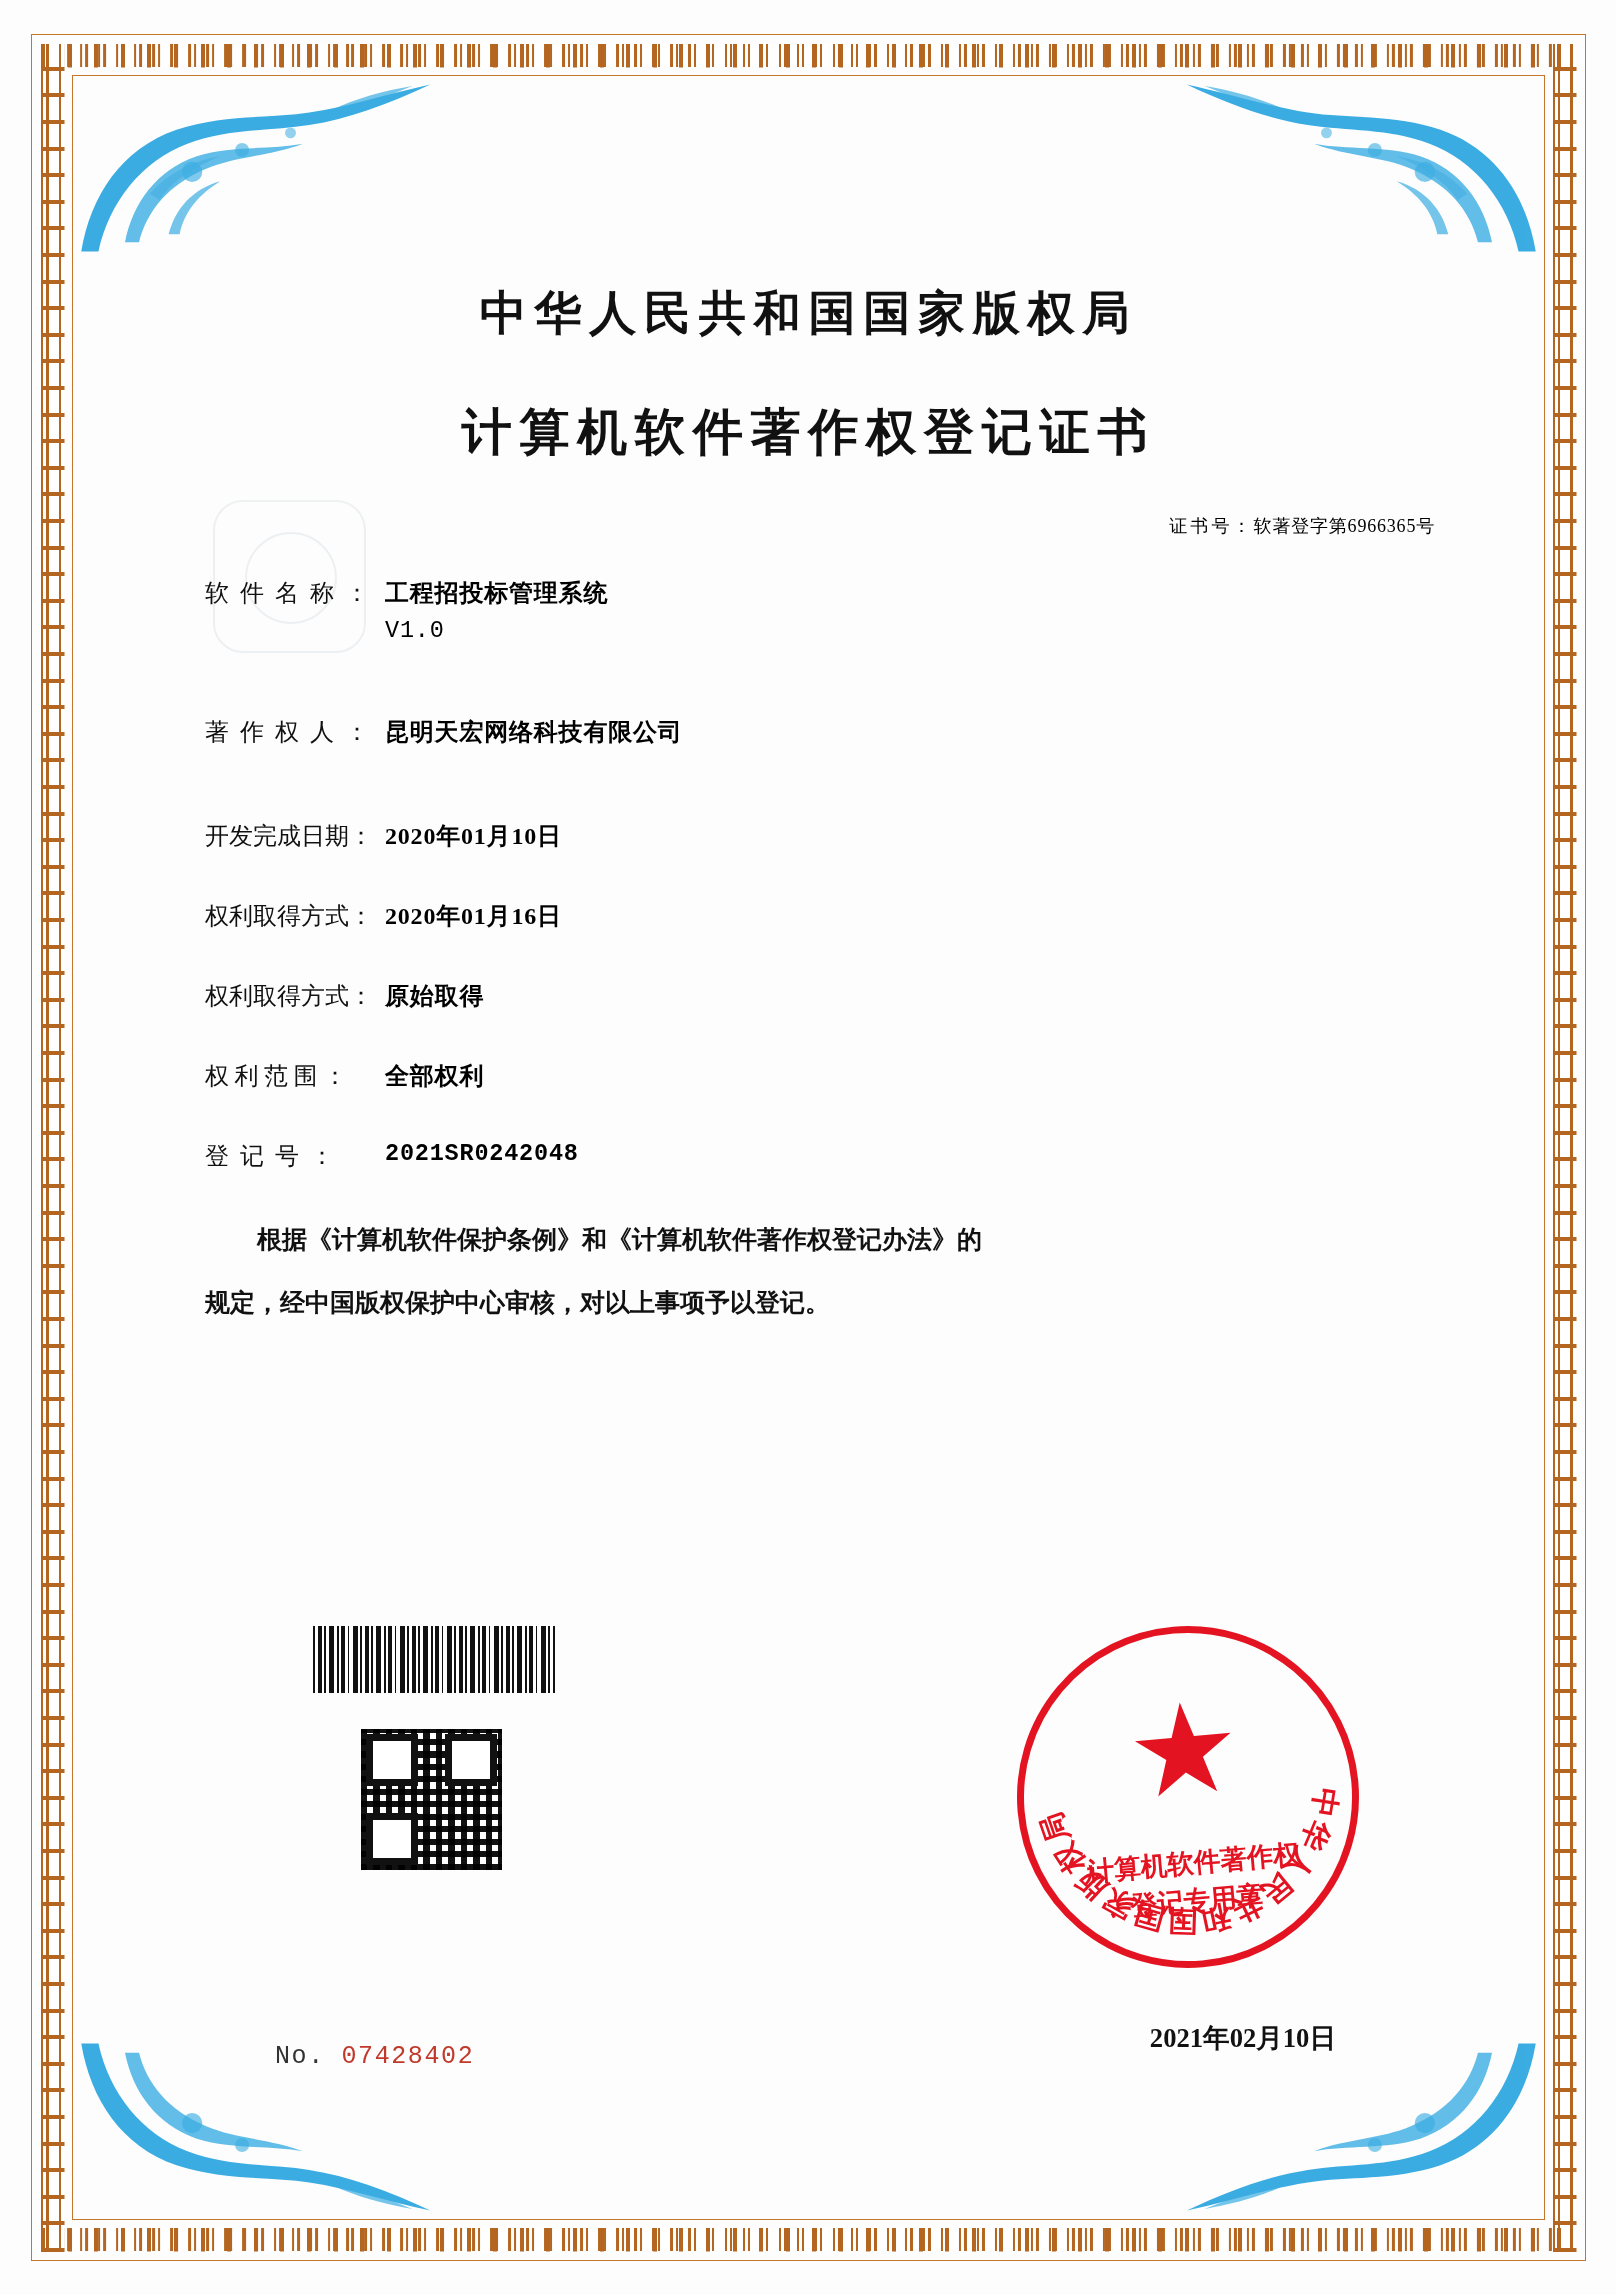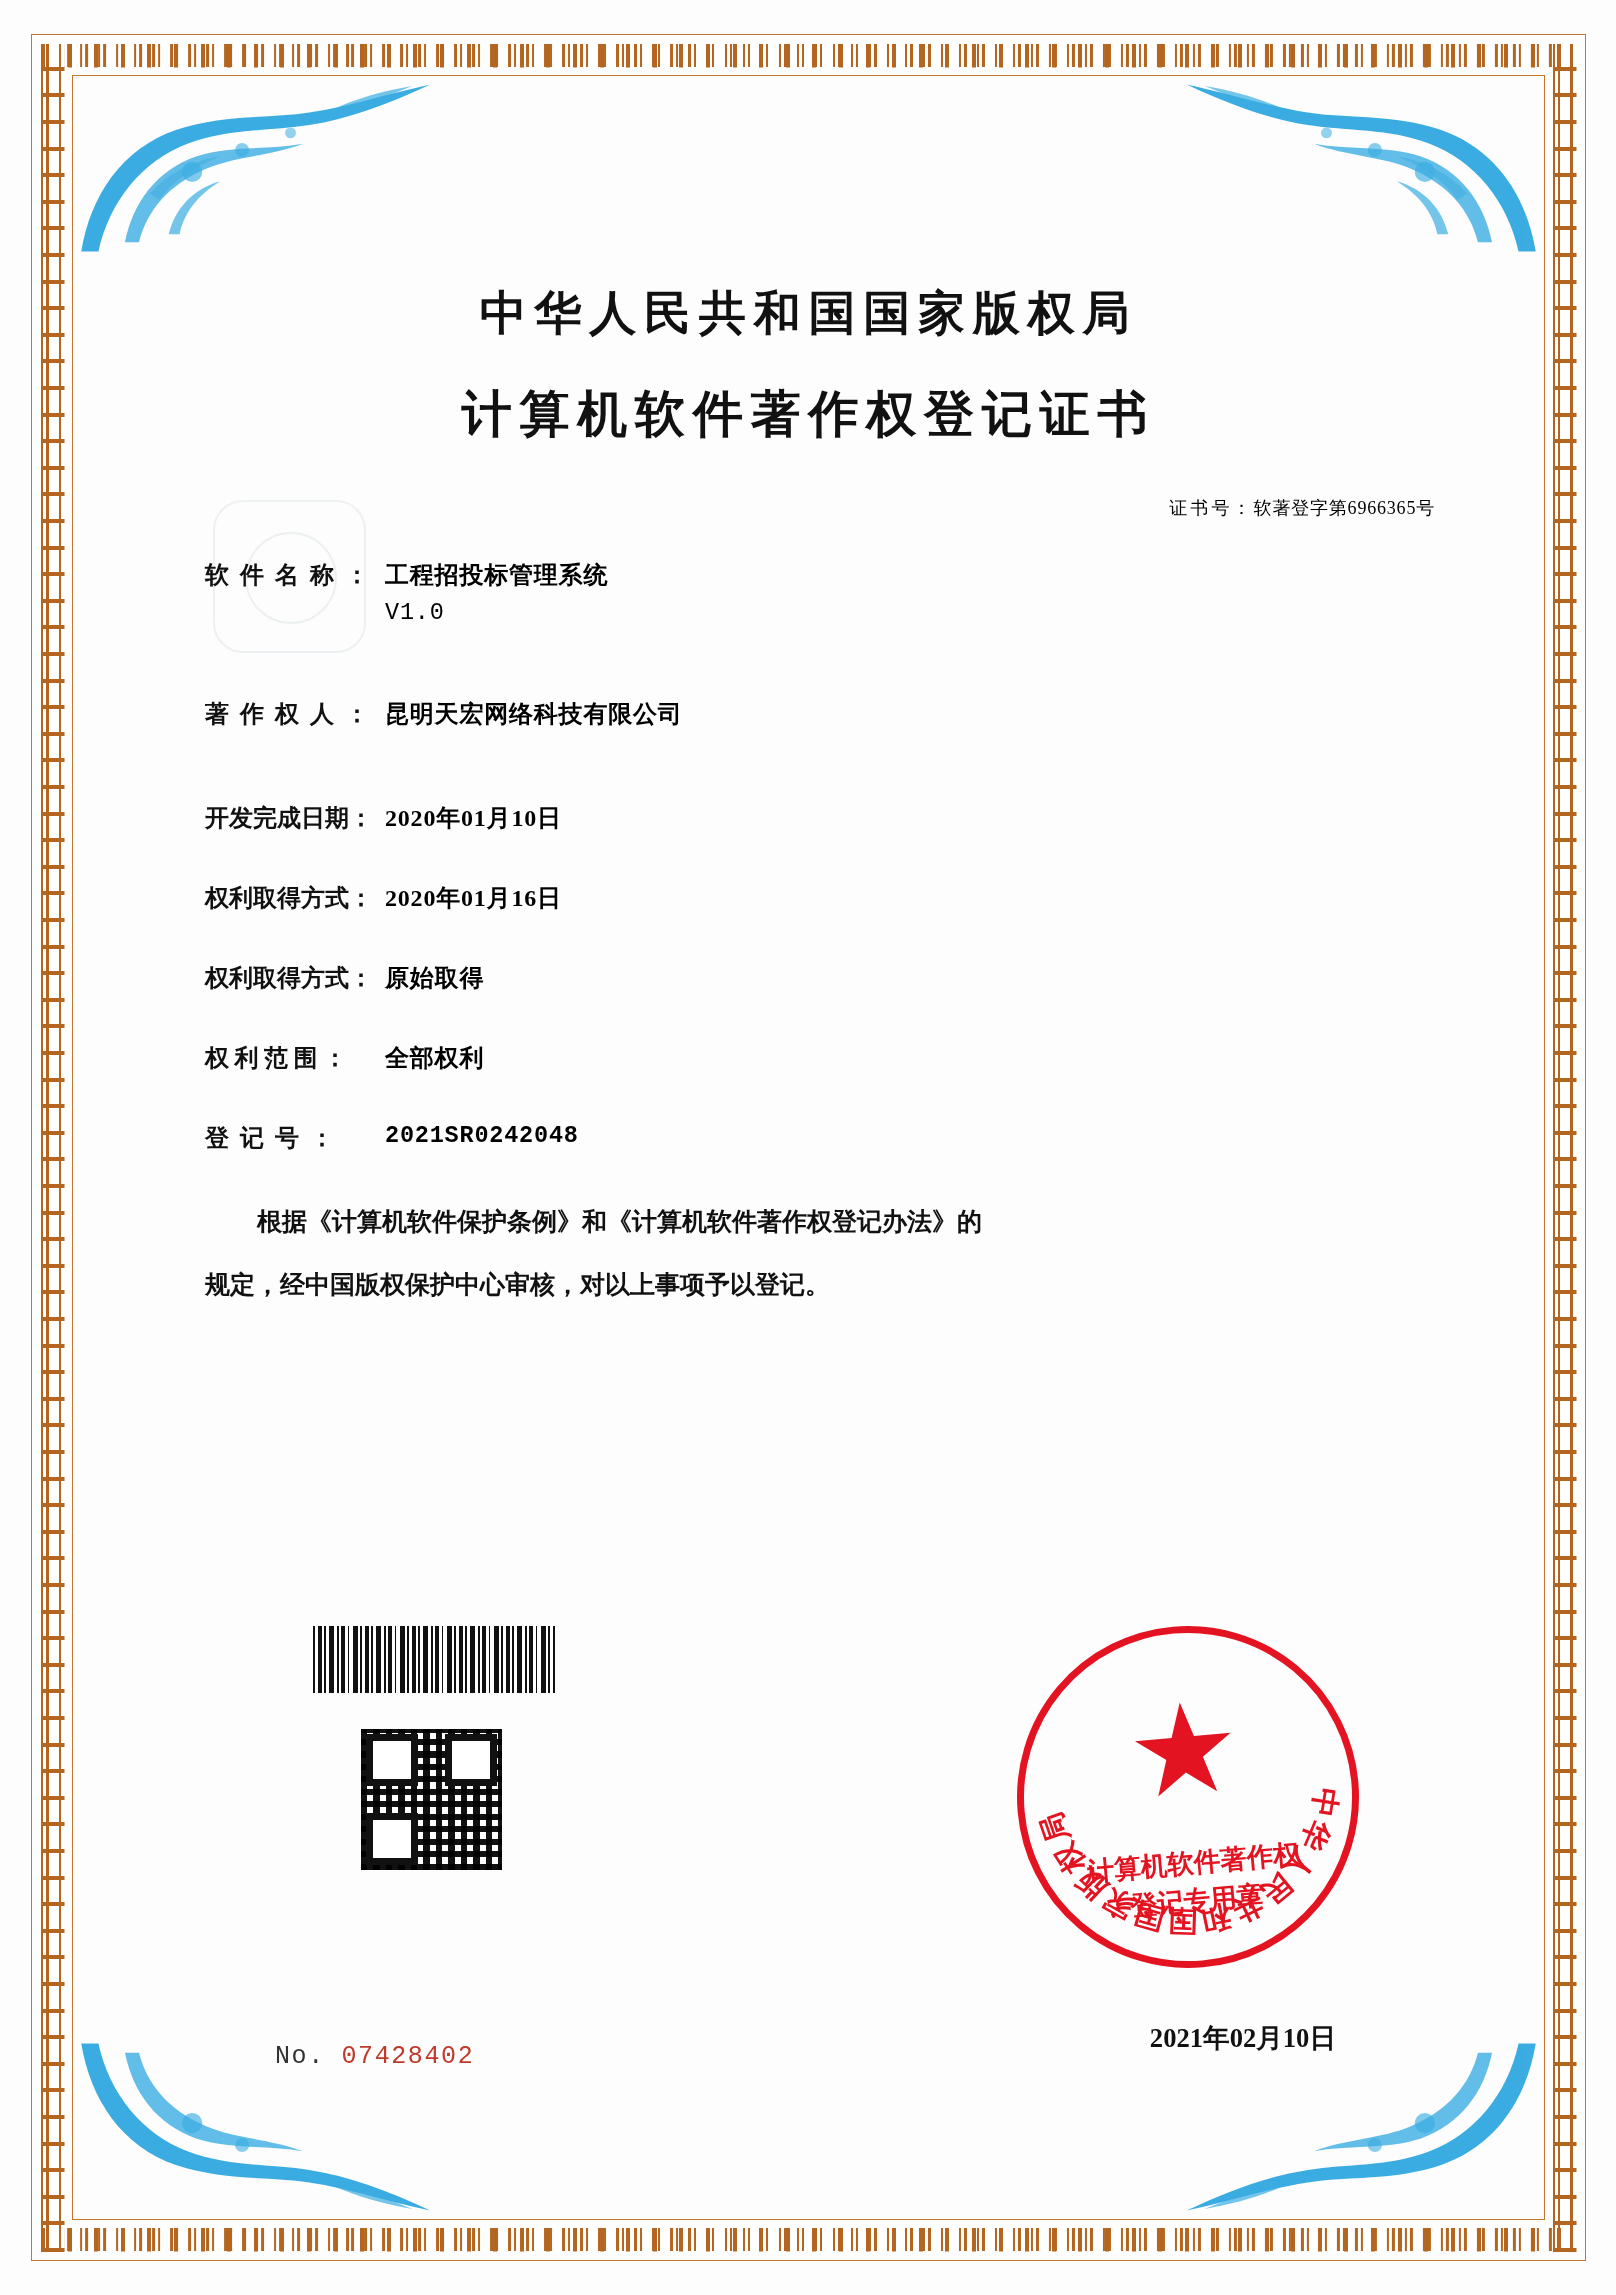--- a/index.html
+++ b/index.html
@@ -103,21 +103,21 @@
     letter-spacing: 7.8px;
     margin-top: 188px;
     color: #111;
     font-family: "Liberation Serif", "DejaVu Serif", serif;
   }
   .title-sub {
     text-align: center;
     font-size: 50px;
     font-weight: bold;
     letter-spacing: 7.8px;
-    margin-top: 36px;
+    margin-top: 54px;
     color: #111;
   }
   .cert-no {
     text-align: right;
     font-size: 18px;
     margin-top: 48px;
     padding-right: 88px;
     letter-spacing: 0.8px;
     color: #000000;
   }
@@ -130,21 +130,21 @@
   }
   .row {
     display: flex;
     align-items: flex-start;
     margin-bottom: 36px;
     font-size: 24px;
   }
   .row .label {
     width: 180px;
     flex: 0 0 180px;
-    font-weight: bold;
+    font-weight: normal;
     letter-spacing: 0px;
     color: #111;
   }
   .label.sp4 { letter-spacing: 11px; }
   .label.sp2 { letter-spacing: 5.5px; }
   .row .value {
     font-weight: bold;
     color: #000000;
     letter-spacing: 0.8px;
   }

